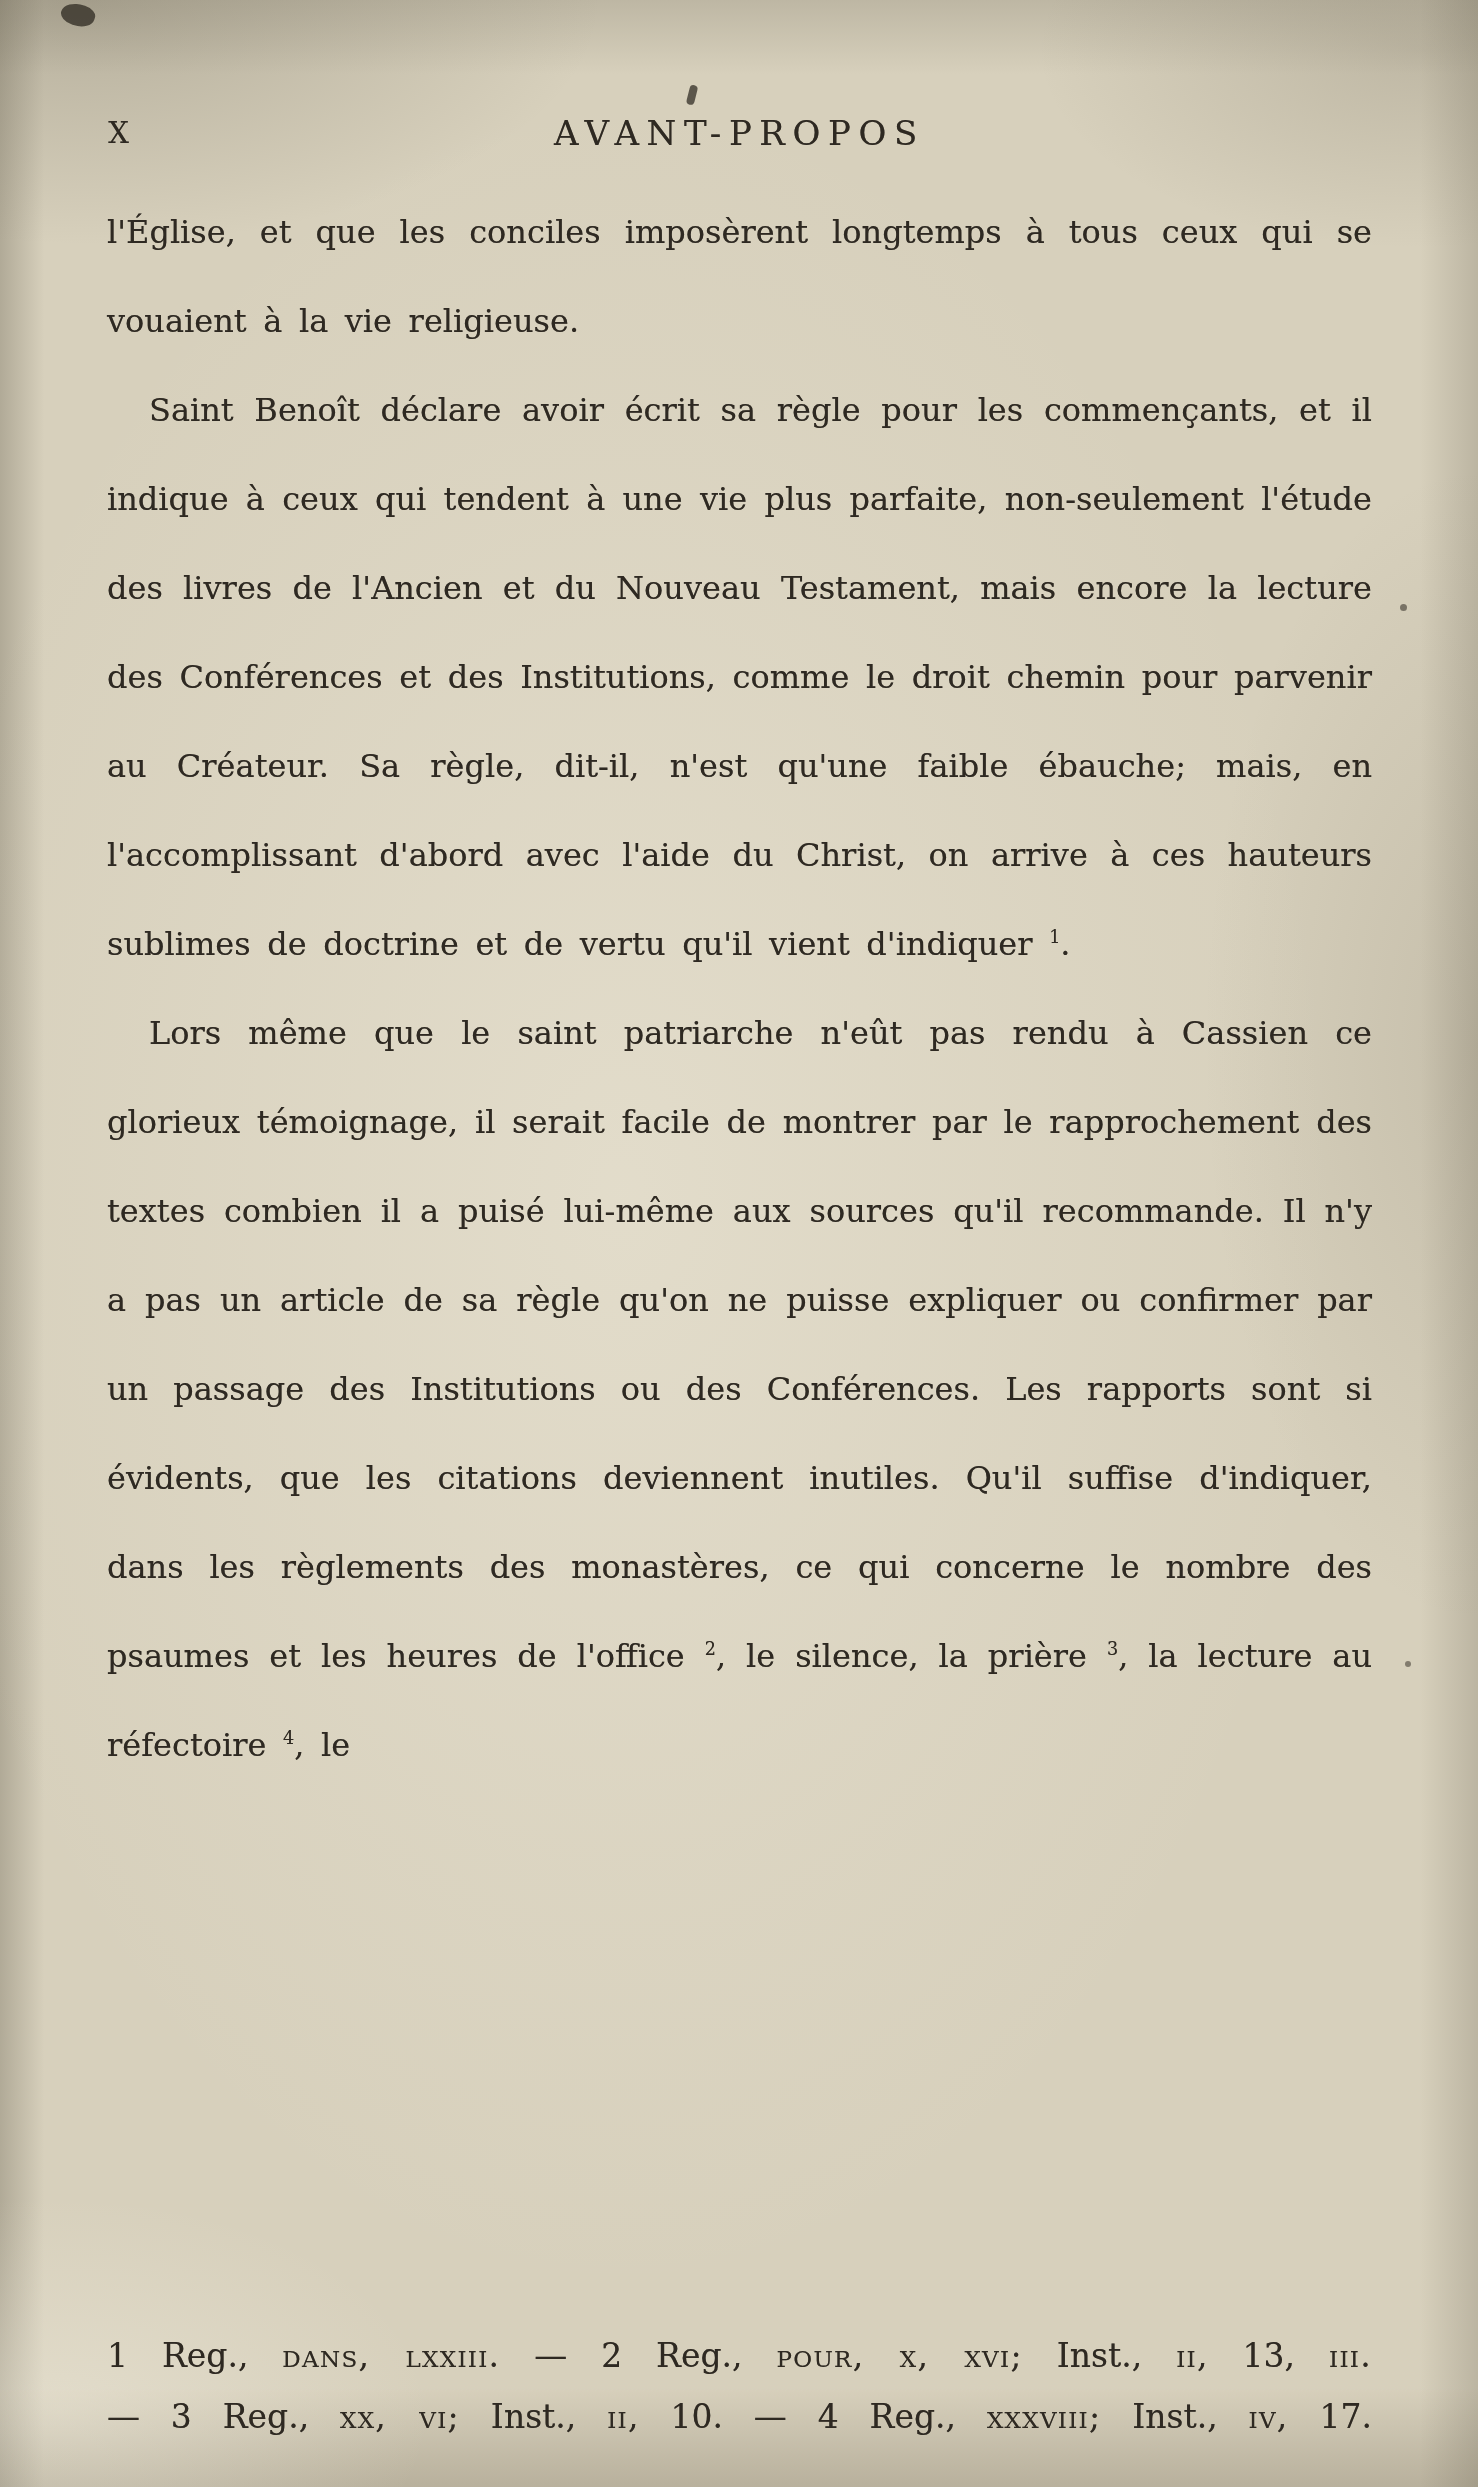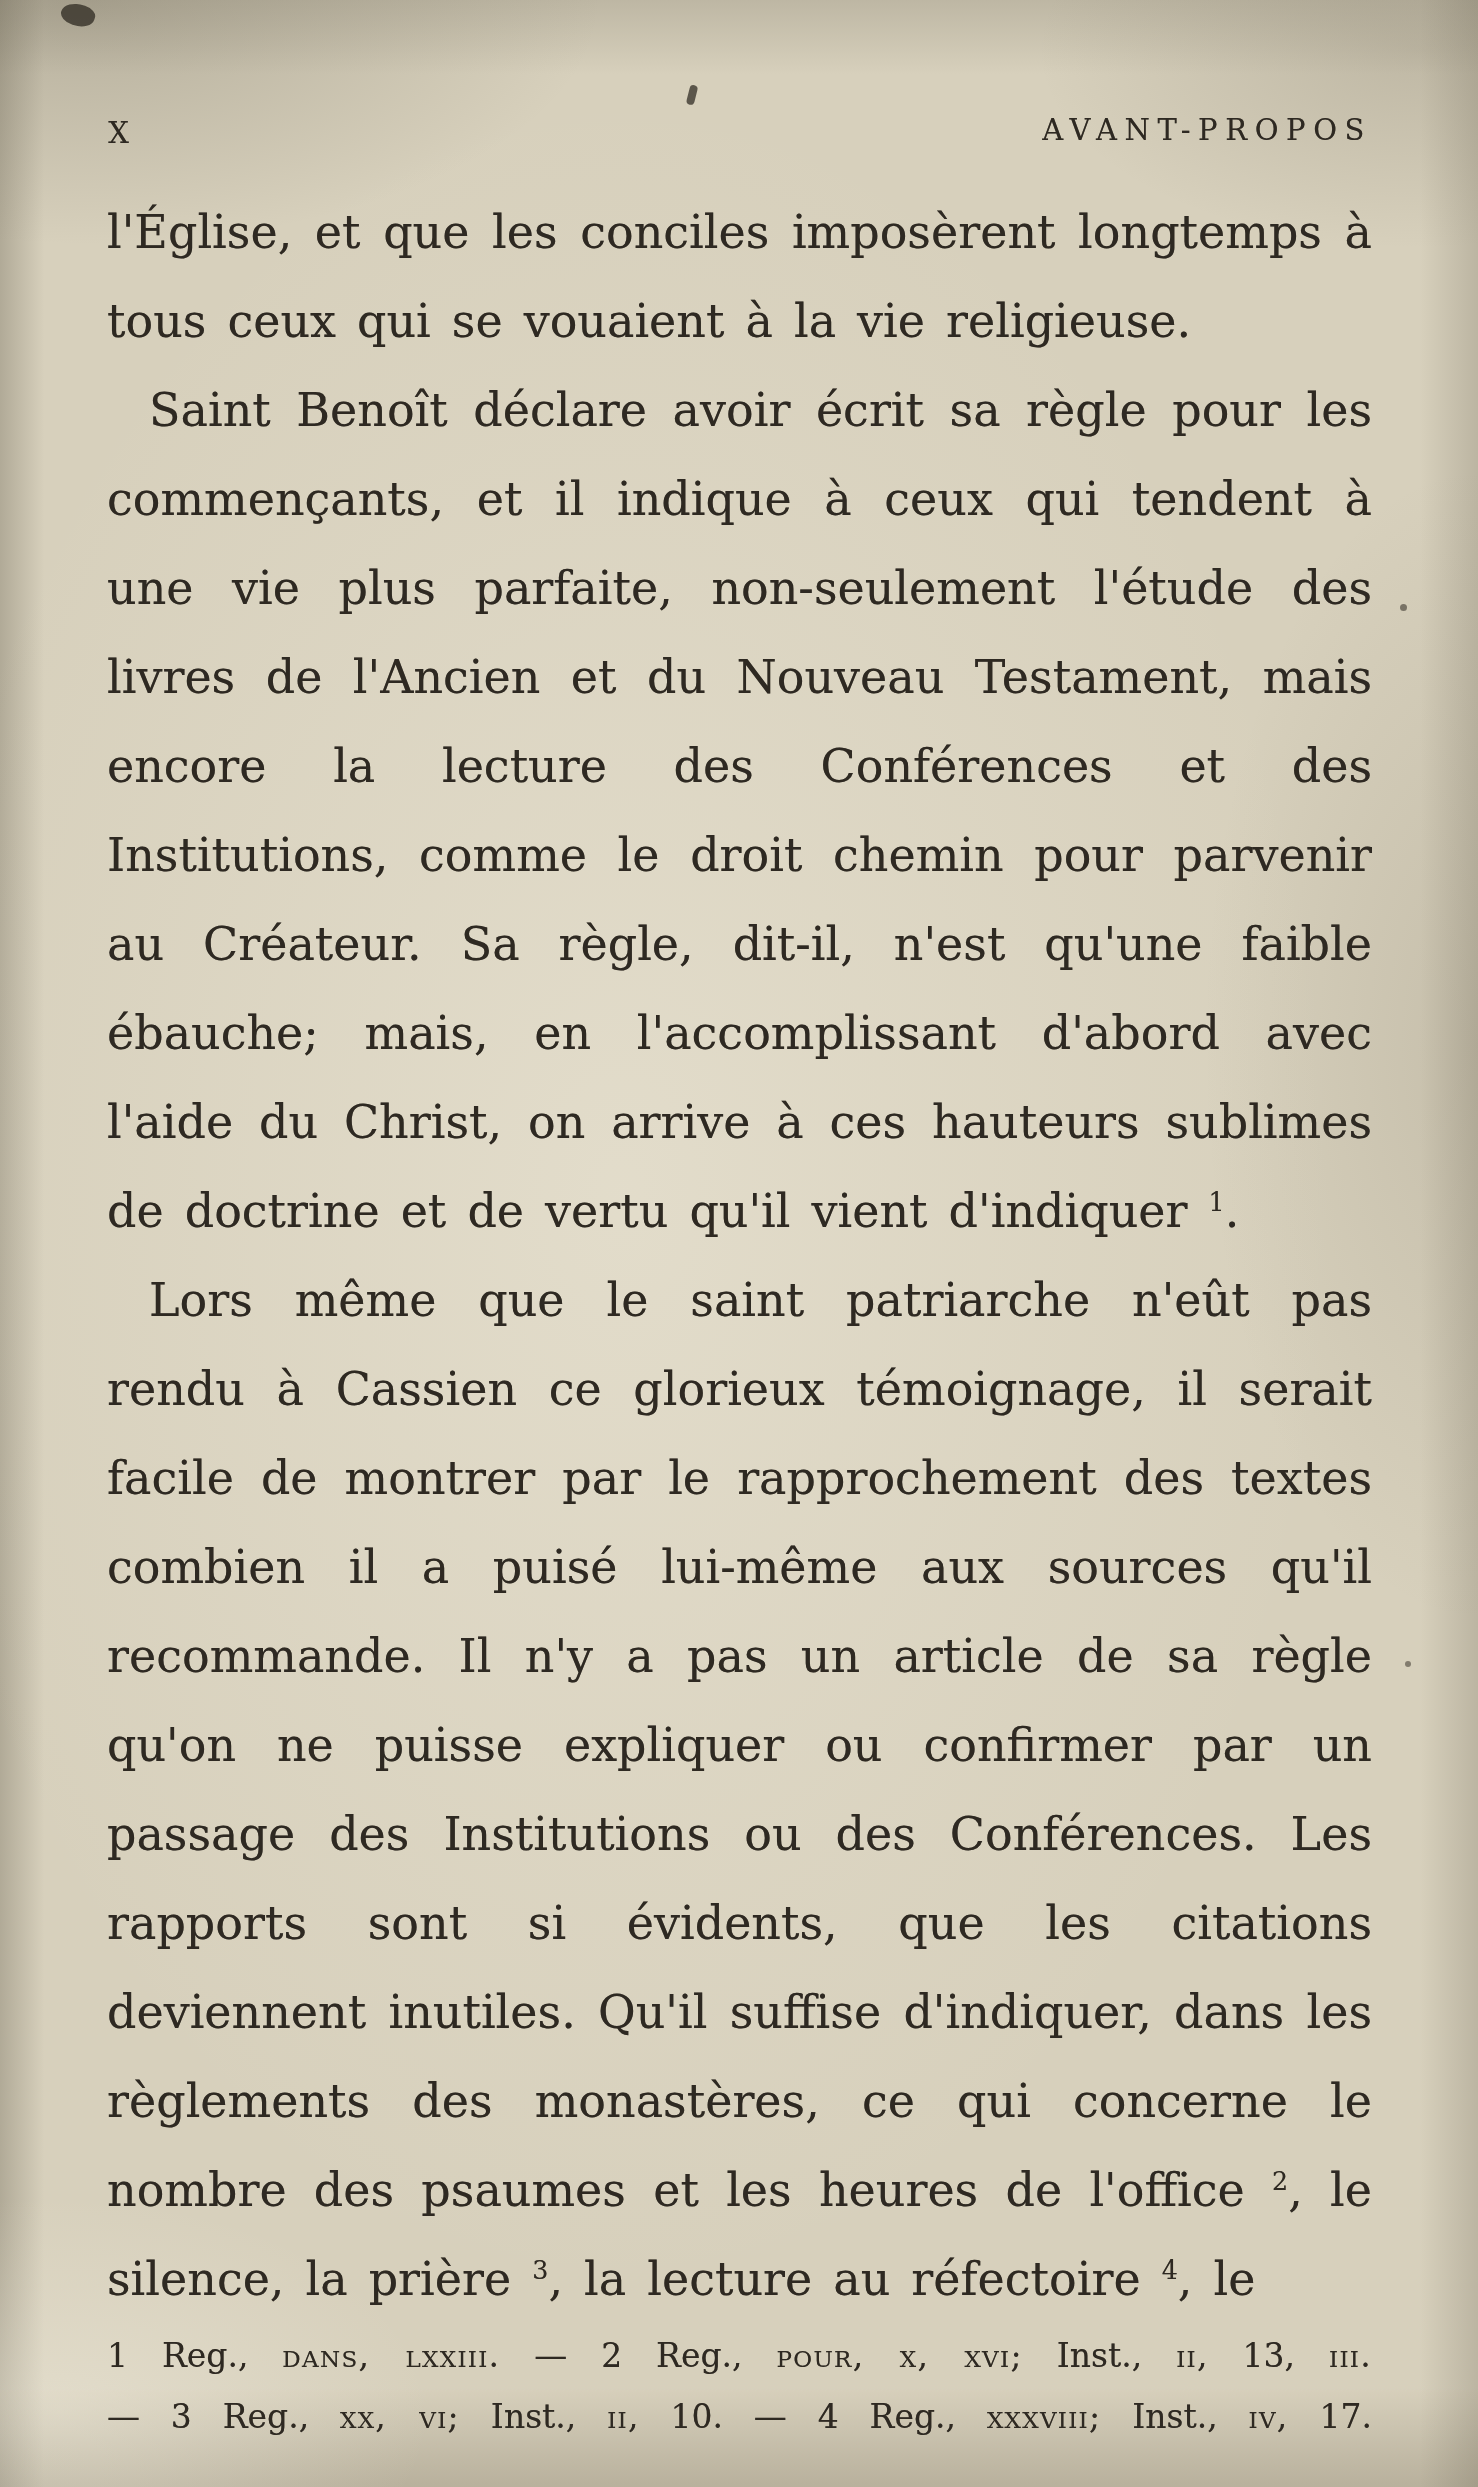--- a/index.html
+++ b/index.html
@@ -21,26 +21,26 @@
       radial-gradient(ellipse 955px 1465px at 42% 48%, rgba(240,235,220,0.45), transparent 75%),
       linear-gradient(to right, rgba(88,82,66,0.30) 0%, rgba(88,82,66,0) 3%, rgba(88,82,66,0) 96%, rgba(88,82,66,0.22) 100%),
       linear-gradient(to bottom, rgba(88,82,66,0.20) 0%, rgba(88,82,66,0) 3%, rgba(88,82,66,0) 96%, rgba(96,86,66,0.26) 100%),
       var(--paper);
     text-shadow: 0 0 0.6px rgba(46,41,34,0.5);
   }
 
   
   .header-row { position: absolute; top: 113px; left: 107px; width: 1265px; }
   .folio { position: absolute; left: 1.3px; top: 2.5px; font-size: 29px; letter-spacing: 2.5px; }
-  .running-title { text-align: right; font-size: 29px; letter-spacing: 7.6px; }
+  .running-title { text-align: center; font-size: 34px; letter-spacing: 7.6px; }
 
   
   .body-block {
     position: absolute; top: 188px; left: 107px; width: 1265px;
-    font-size: 46px; line-height: 89px; text-align: justify; word-spacing: 6.4px;
+    font-size: 32px; line-height: 89px; text-align: justify; word-spacing: 6.4px;
   }
   .para { margin: 0; }
   .para.indent { text-indent: 42px; }
   .i { }
   .sc { font-variant: small-caps; letter-spacing: 1.3px; }
   sup.sup { font-size: 55%; line-height: 0; vertical-align: super; }
 
   
   .footnotes {
     position: absolute; left: 107px; top: 2325px; width: 1265px;

